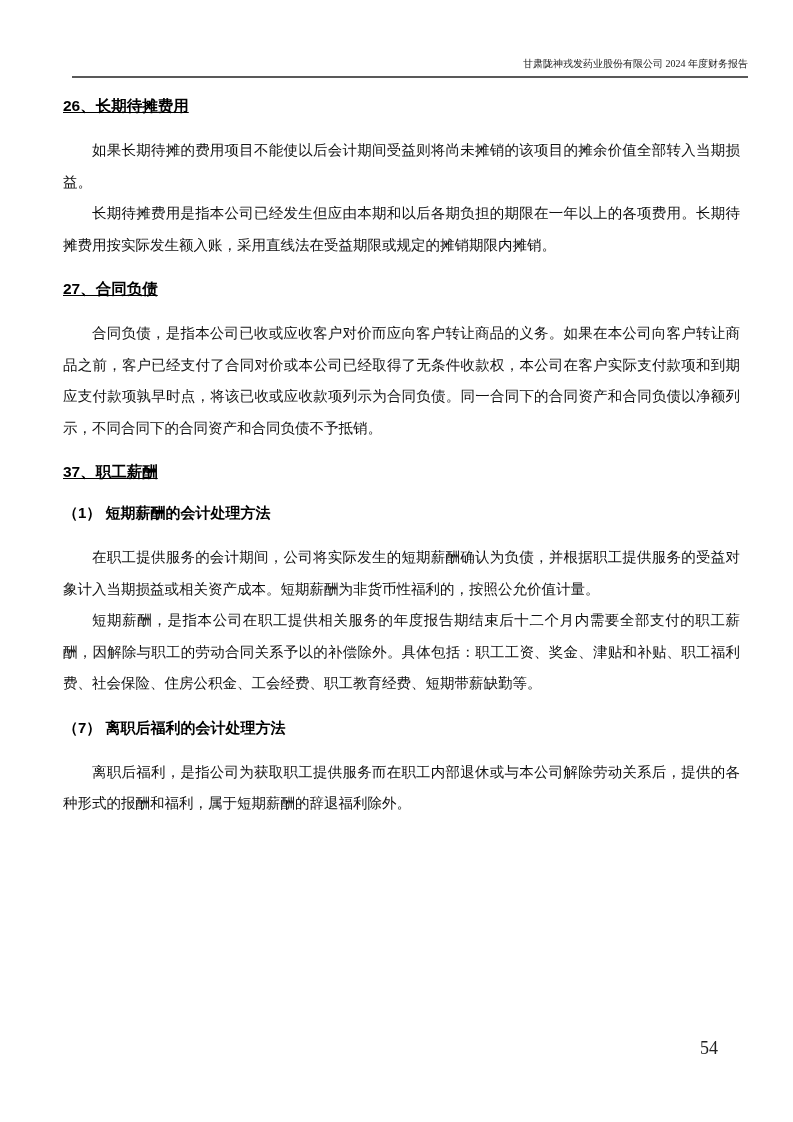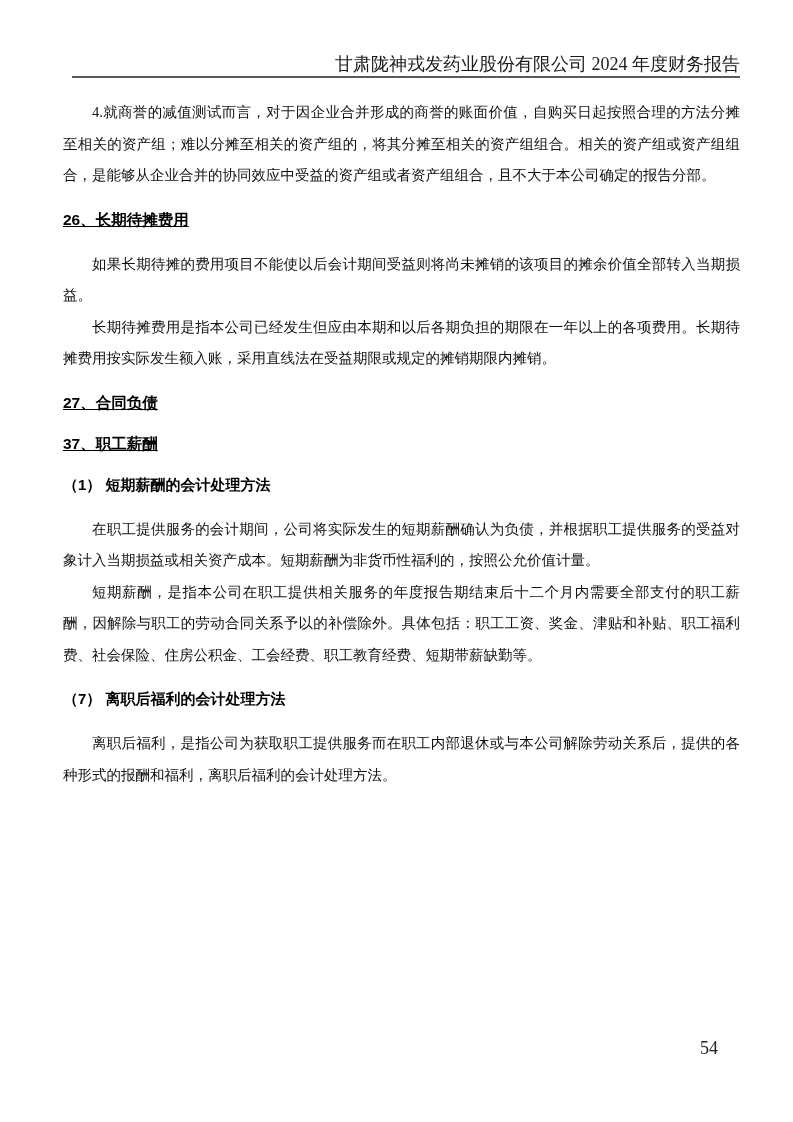--- a/index.html
+++ b/index.html
@@ -13,23 +13,23 @@
     height: 1122px;
     background: #ffffff;
     color: #000000;
     font-family: "Liberation Serif", "DejaVu Serif", serif;
     overflow: hidden;
   }
   .header {
     position: absolute;
     top: 56px;
     left: 72px;
-    right: 53px;
+    right: 45px;
     text-align: right;
-    font-size: 18px;
+    font-size: 10px;
     line-height: 16px;
     color: #1a1a1a;
     padding-bottom: 4px;
     border-bottom: 2px solid #595959;
   }
   .body-area {
     position: absolute;
     top: 78px;
     left: 63px;
     right: 53px;
@@ -75,41 +75,41 @@
 <body>
 
 <div class="page">
 
   <div class="header">
     <span>甘肃陇神戎发药业股份有限公司 2024 年度财务报告</span>
   </div>
 
   <div class="body-area">
 
-    <p class="para first">4.就商誉的减值测试而言，对于因企业合并形成的商誉的账面价值，自购买日起按照合理的方法分摊至相关的资产组；难以分摊至相关的资产组的，将其分摊至相关的资产组组合。相关的资产组或资产组组合，是能够从企业合并的协同效应中受益的资产组或者资产组组合，且不大于本公司确定的报告分部。</p>
 
 
     <h2 class="sec-heading">26、长期待摊费用</h2>
 
     <p class="para">如果长期待摊的费用项目不能使以后会计期间受益则将尚未摊销的该项目的摊余价值全部转入当期损益。</p>
 
     <p class="para">长期待摊费用是指本公司已经发生但应由本期和以后各期负担的期限在一年以上的各项费用。长期待摊费用按实际发生额入账，采用直线法在受益期限或规定的摊销期限内摊销。</p>
 
     <h2 class="sec-heading">27、合同负债</h2>
 
+    <p class="para">合同负债，是指本公司已收或应收客户对价而应向客户转让商品的义务。如果在本公司向客户转让商品之前，客户已经支付了合同对价或本公司已经取得了无条件收款权，本公司在客户实际支付款项和到期应支付款项孰早时点，将该已收或应收款项列示为合同负债。同一合同下的合同资产和合同负债以净额列示，不同合同下的合同资产和合同负债不予抵销。</p>
 
     <h2 class="sec-heading">37、职工薪酬</h2>
 
     <h3 class="sub-heading">（1）  短期薪酬的会计处理方法</h3>
 
     <p class="para">在职工提供服务的会计期间，公司将实际发生的短期薪酬确认为负债，并根据职工提供服务的受益对象计入当期损益或相关资产成本。短期薪酬为非货币性福利的，按照公允价值计量。</p>
 
     <p class="para">短期薪酬，是指本公司在职工提供相关服务的年度报告期结束后十二个月内需要全部支付的职工薪酬，因解除与职工的劳动合同关系予以的补偿除外。具体包括：职工工资、奖金、津贴和补贴、职工福利费、社会保险、住房公积金、工会经费、职工教育经费、短期带薪缺勤等。</p>
 
     <h3 class="sub-heading">（7）  离职后福利的会计处理方法</h3>
 
-    <p class="para">离职后福利，是指公司为获取职工提供服务而在职工内部退休或与本公司解除劳动关系后，提供的各种形式的报酬和福利，离职后福利的会计处理方法。</p>
+    <p class="para">离职后福利，是指公司为获取职工提供服务而在职工内部退休或与本公司解除劳动关系后，提供的各种形式的报酬和福利，属于短期薪酬的辞退福利除外。</p>
 
   </div>
 
   <div class="page-number">54</div>
 
 </div>
 
 </body></html>

